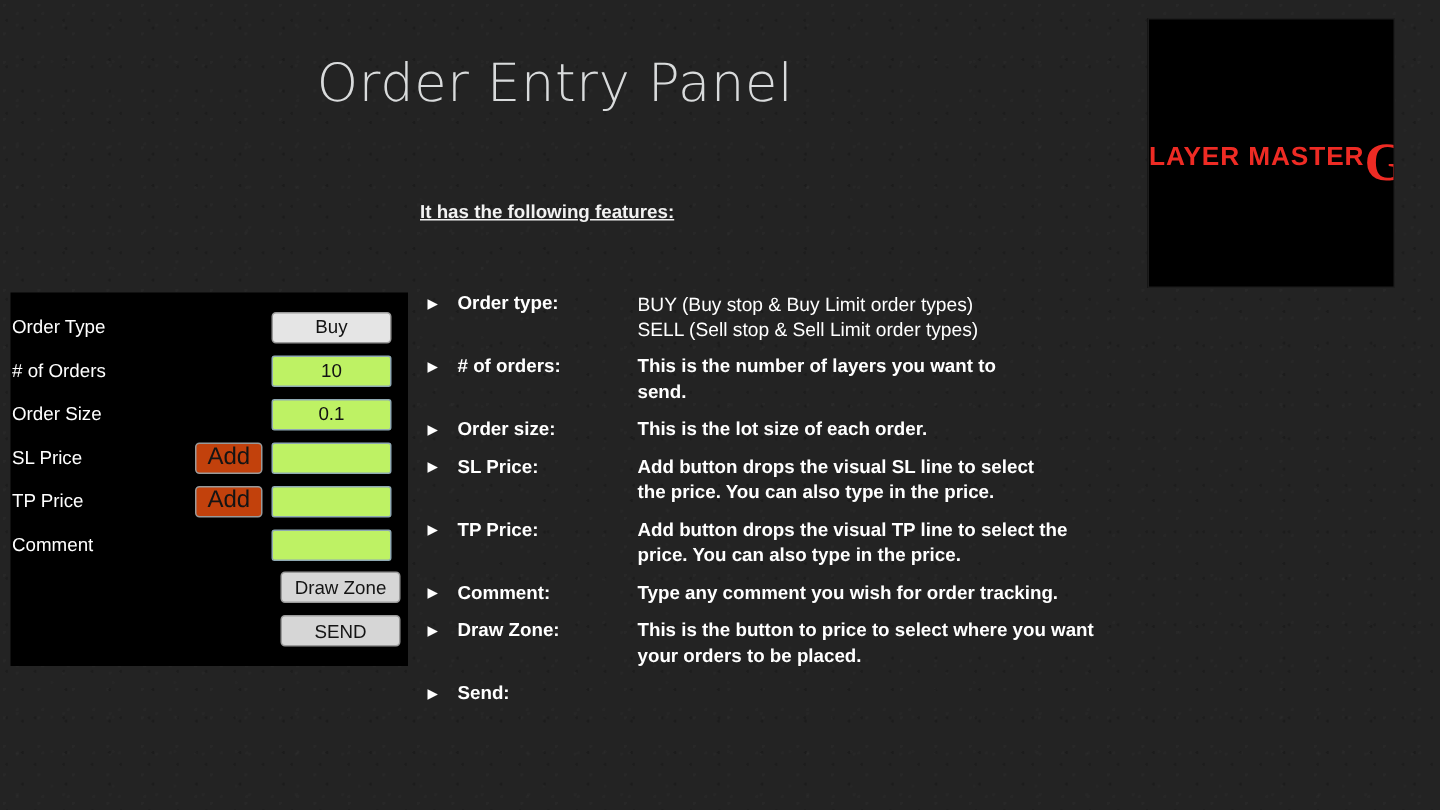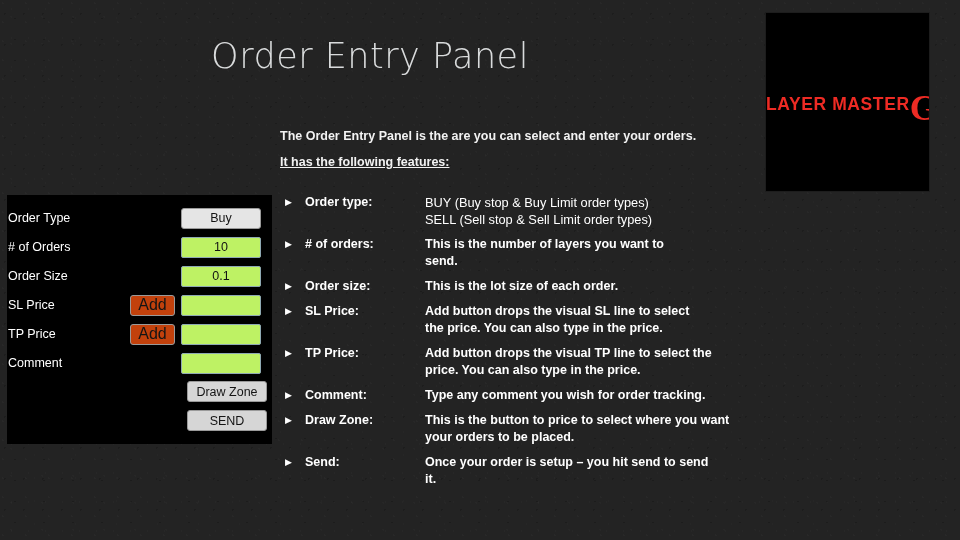--- a/index.html
+++ b/index.html
@@ -245,21 +245,20 @@
   <div class="dash-row"></div>
   <div class="logo-grid">GRID</div>
   <div class="logo-trader">TRADER</div>
   <div class="dash-row" style="margin-top:6px;"></div>
   <div class="dash-row"></div>
   <div class="dash-row"></div>
   <div class="logo-toolbox">TOOLBOX</div>
 </div>
 
 <div class="intro">
-  <div>The Order Entry Panel is the are you can select and enter your orders.</div>
   <div class="line2">It has the following features:</div>
 </div>
 
 <div class="order-panel">
 
   <div class="field-row" style="top:11px;">
     <span class="field-label">Order Type</span>
     <span class="add-spacer"></span>
     <span class="value-box gray">Buy</span>
   </div>
@@ -357,19 +356,15 @@
     <span class="feat-label">Draw Zone:</span>
     <span class="feat-desc">
       <div>This is the button to price to select where you want</div>
       <div>your orders to be placed.</div>
     </span>
   </div>
 
   <div class="feature-row">
     <span class="bullet">▶</span>
     <span class="feat-label">Send:</span>
-    <span class="feat-desc">
-      <div>Once your order is setup – you hit send to send</div>
-      <div>it.</div>
-    </span>
   </div>
 
 </div>
 
 </body></html>

